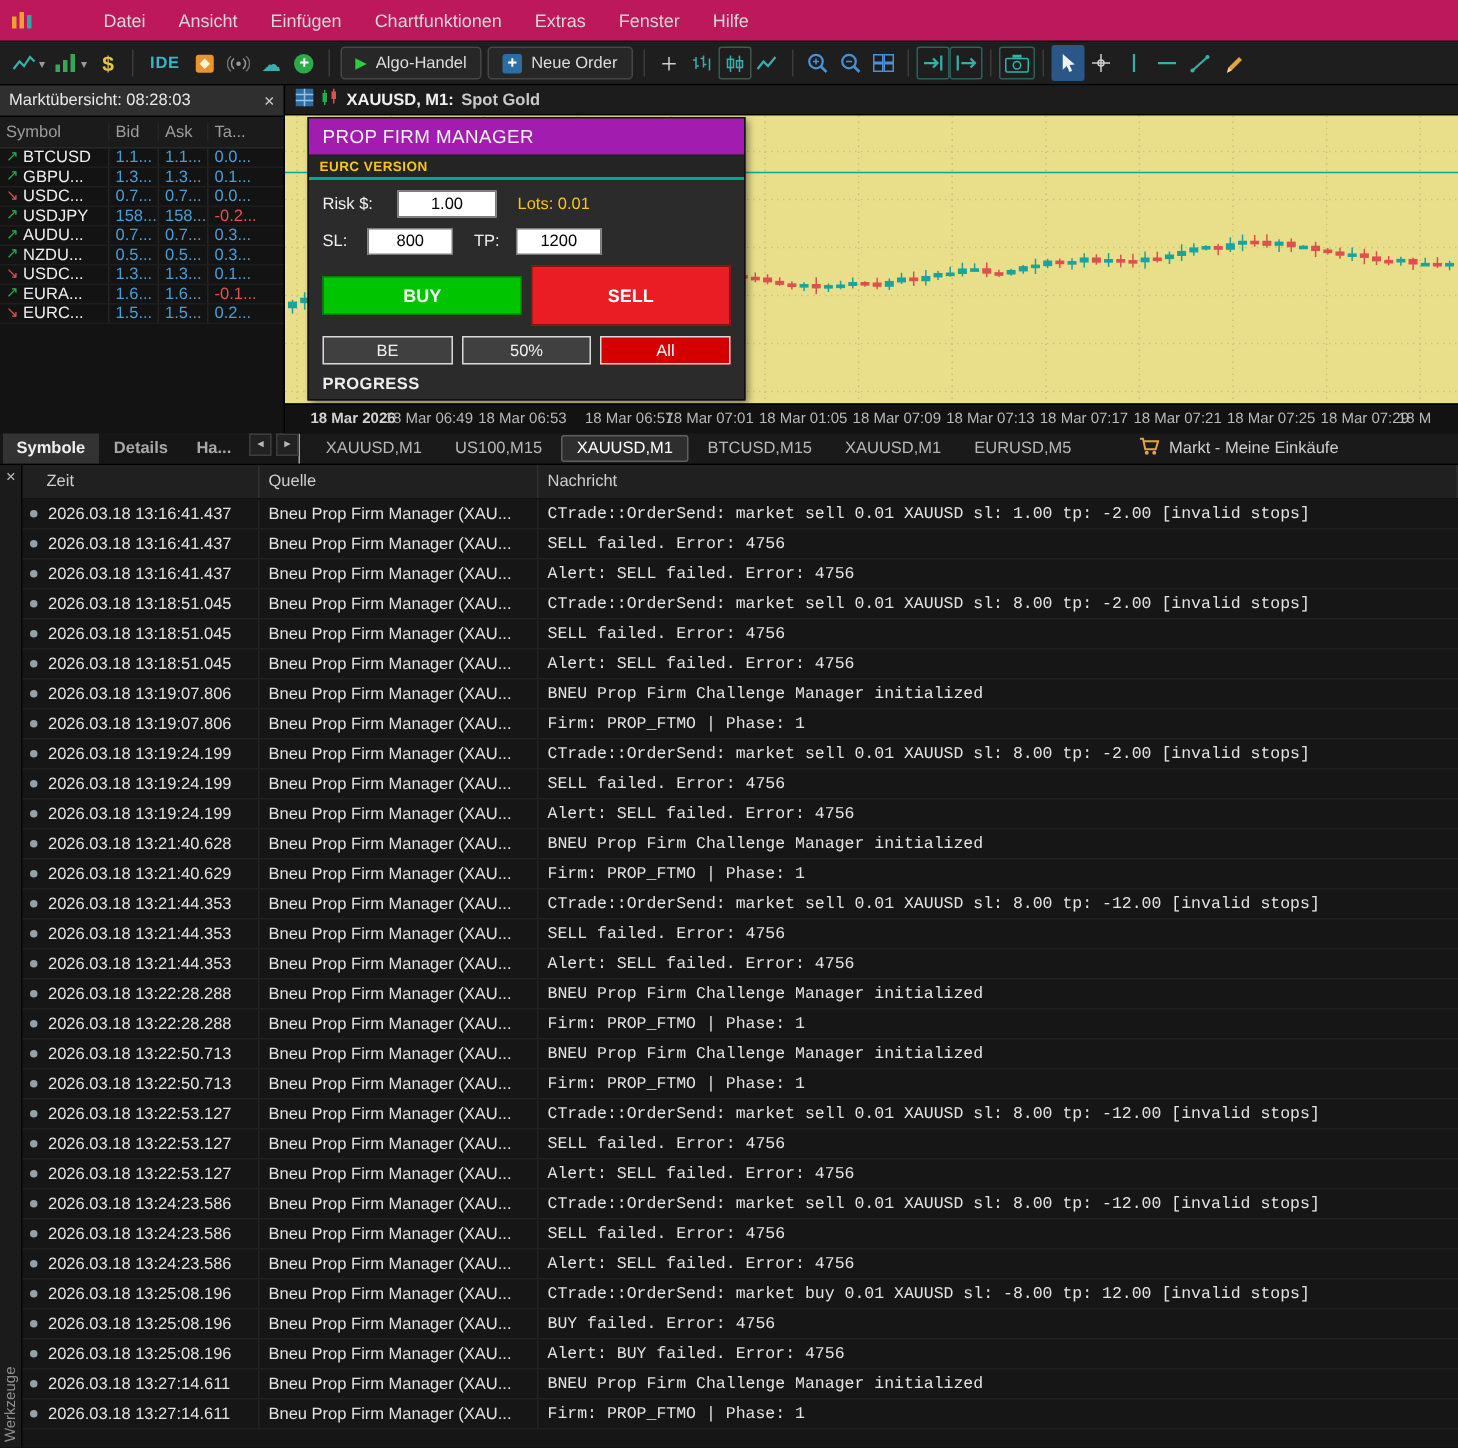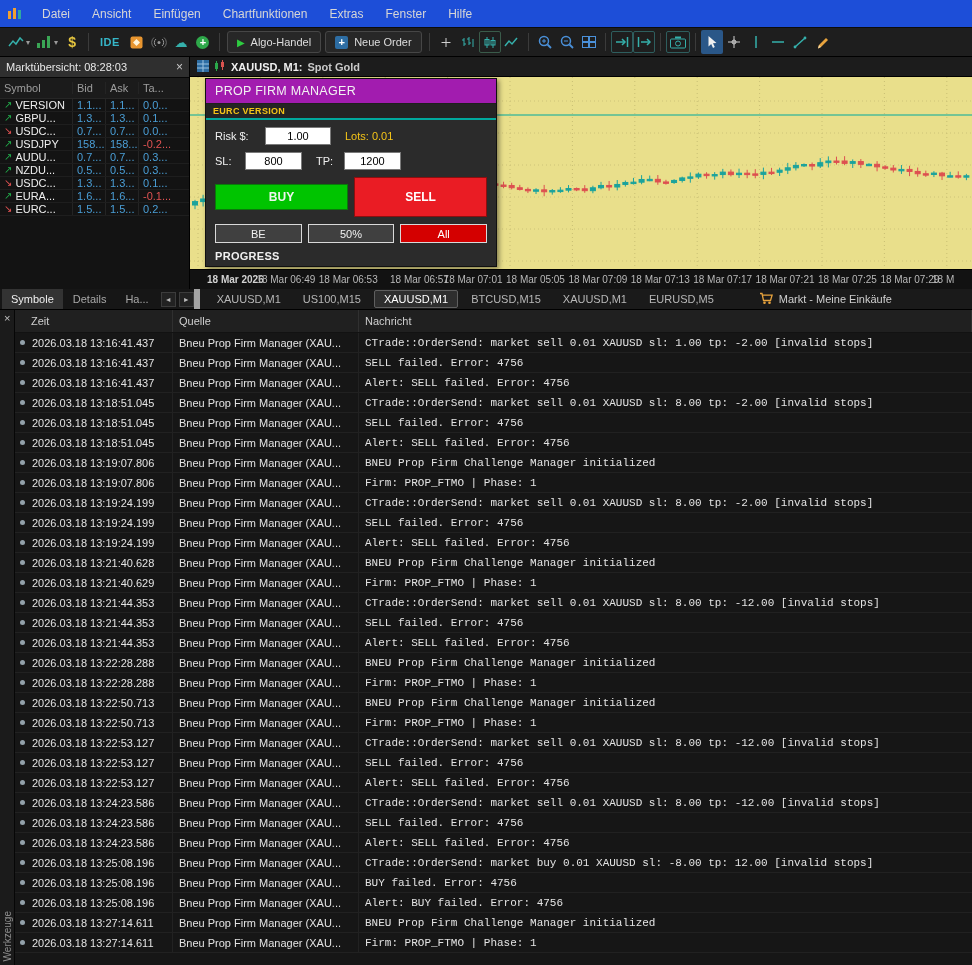--- a/index.html
+++ b/index.html
@@ -1,21 +1,21 @@
 <!DOCTYPE html>
 <html><head>
 <meta charset="utf-8">
 <style>
   *{margin:0;padding:0;box-sizing:border-box;}
   html,body{width:972px;height:965px;overflow:hidden;background:#111;}
   body{font-family:"Liberation Sans",sans-serif;}
   .app{width:972px;height:965px;display:flex;flex-direction:column;background:#151515;}
 
   
-  .menubar{flex:0 0 28px;background:#1d4ed8;display:flex;align-items:center;padding:0 4px;border-bottom:1px solid #0c0c0c;}
+  .menubar{flex:0 0 28px;background:#be185d;display:flex;align-items:center;padding:0 4px;border-bottom:1px solid #0c0c0c;gap:27px;}
   .logo{margin:0 6px 0 3px;display:flex;align-items:center;}
   .menu-items{display:flex;height:100%;}
   .menu-item{padding:0 11px;font-size:12px;color:#d6d6d6;display:flex;align-items:center;cursor:default;}
 
   
   .toolbar{flex:0 0 29px;background:#1e1e1e;border-bottom:1px solid #000;display:flex;align-items:center;padding:0 5px;}
   .tsep{width:1px;height:18px;background:#3b3b3b;margin:0 5px;flex:0 0 1px;}
   .tbtn{height:24px;min-width:22px;padding:0 3px;display:flex;align-items:center;justify-content:center;gap:2px;color:#ccc;}
   .tbtn.boxed{border:1px solid #3a5b4a;border-radius:2px;height:22px;}
   .tbtn.boxed-teal{border:1px solid #2e5e5e;border-radius:2px;height:22px;}
@@ -74,21 +74,21 @@
   .ea-lots{margin-left:14px;color:#f5c518;font-size:11px;}
   .ea-btn{font-family:inherit;cursor:default;}
   .buy{flex:1;height:26px;margin-right:6px;background:#00c400;border:1px solid #0a7a0a;color:#eef5ee;font-weight:bold;font-size:12px;}
   .sell{flex:1;height:40px;background:#ea1c24;border:1px solid #8d0e0e;color:#fff;font-weight:bold;font-size:12px;}
   .be,.half{flex:1;height:19px;background:#404040;border:1px solid #d9d9d9;color:#f0f0f0;font-size:11px;margin-right:6px;}
   .all{flex:1;height:19px;background:#d40000;border:1px solid #d9d9d9;color:#fff;font-size:11px;}
   .ea-progress{font-size:11px;color:#f0f0f0;font-weight:bold;margin-top:2px;letter-spacing:.3px;}
 
   
   .tabs-row{flex:0 0 21px;background:#1a1a1a;display:flex;align-items:stretch;border-bottom:1px solid #000;}
-  .mw-tabs{flex:0 0 190px;display:flex;align-items:center;background:#161616;border-right:6px solid #a3a3a3;padding-left:2px;gap:1px;}
+  .mw-tabs{flex:0 0 190px;display:flex;align-items:flex-start;background:#161616;border-right:1px solid #a3a3a3;padding-left:2px;gap:1px;font-weight:bold;}
   .mw-tab{padding:0 9px;height:100%;display:flex;align-items:center;font-size:11px;color:#a8a8a8;}
   .mw-tab.active{background:#333;color:#efefef;}
   .tab-arrow{width:15px;height:15px;border:1px solid #3c3c3c;background:#222;display:flex;align-items:center;justify-content:center;font-size:7px;color:#bbb;margin-left:2px;}
   .chart-tabs{display:flex;align-items:center;padding-left:8px;gap:4px;}
   .chart-tab{padding:2px 9px;font-size:11px;color:#b8b8b8;}
   .chart-tab.active{border:1px solid #5f5f5f;background:#2e2e2e;color:#fff;border-radius:2px;}
   .shop-tab{display:flex;align-items:center;gap:6px;margin-left:36px;font-size:11px;color:#cfcfcf;}
 
   
   .log-panel{flex:1;display:flex;background:#141414;min-height:0;}
@@ -312,21 +312,21 @@
       <div class="mw-header">
           <div class="mw-c mw-c0">Symbol</div>
           <div class="mw-c mw-c1">Bid</div>
           <div class="mw-c mw-c2">Ask</div>
           <div class="mw-c mw-c3">Ta...</div>
         </div>
       <div>
           <div class="mw-row">
             <div class="mw-c mw-c0">
               <span class="arrow up">↗</span>
-              <span class="sym">VERSION</span>
+              <span class="sym">BTCUSD</span>
             </div>
             <div class="mw-c mw-c1 val">1.1...</div>
             <div class="mw-c mw-c2 val">1.1...</div>
             <div class="mw-c mw-c3 val">0.0...</div>
           </div>
           <div class="mw-row">
             <div class="mw-c mw-c0">
               <span class="arrow up">↗</span>
               <span class="sym">GBPU...</span>
             </div>
@@ -667,21 +667,21 @@
           </div>
         </div>
       </div>
 
       <div class="time-axis">
           <span class="time-label first" style="left: 17px;">18 Mar 2026</span>
           <span class="time-label" style="left: 66.4px;">18 Mar 06:49</span>
           <span class="time-label" style="left: 128.8px;">18 Mar 06:53</span>
           <span class="time-label" style="left: 184px; margin-left: 16px;">18 Mar 06:57</span>
           <span class="time-label" style="left: 253.6px;">18 Mar 07:01</span>
-          <span class="time-label" style="left: 316px;">18 Mar 05:05</span>
+          <span class="time-label" style="left: 316px;">18 Mar 01:05</span>
           <span class="time-label" style="left: 378.4px;">18 Mar 07:09</span>
           <span class="time-label" style="left: 440.8px;">18 Mar 07:13</span>
           <span class="time-label" style="left: 503.2px;">18 Mar 07:17</span>
           <span class="time-label" style="left: 565.6px;">18 Mar 07:21</span>
           <span class="time-label" style="left: 628px;">18 Mar 07:25</span>
           <span class="time-label" style="left: 690.4px;">18 Mar 07:29</span>
           <span class="time-label" style="left: 742px;">18 M</span>
         </div>
     </section>
   </div>

